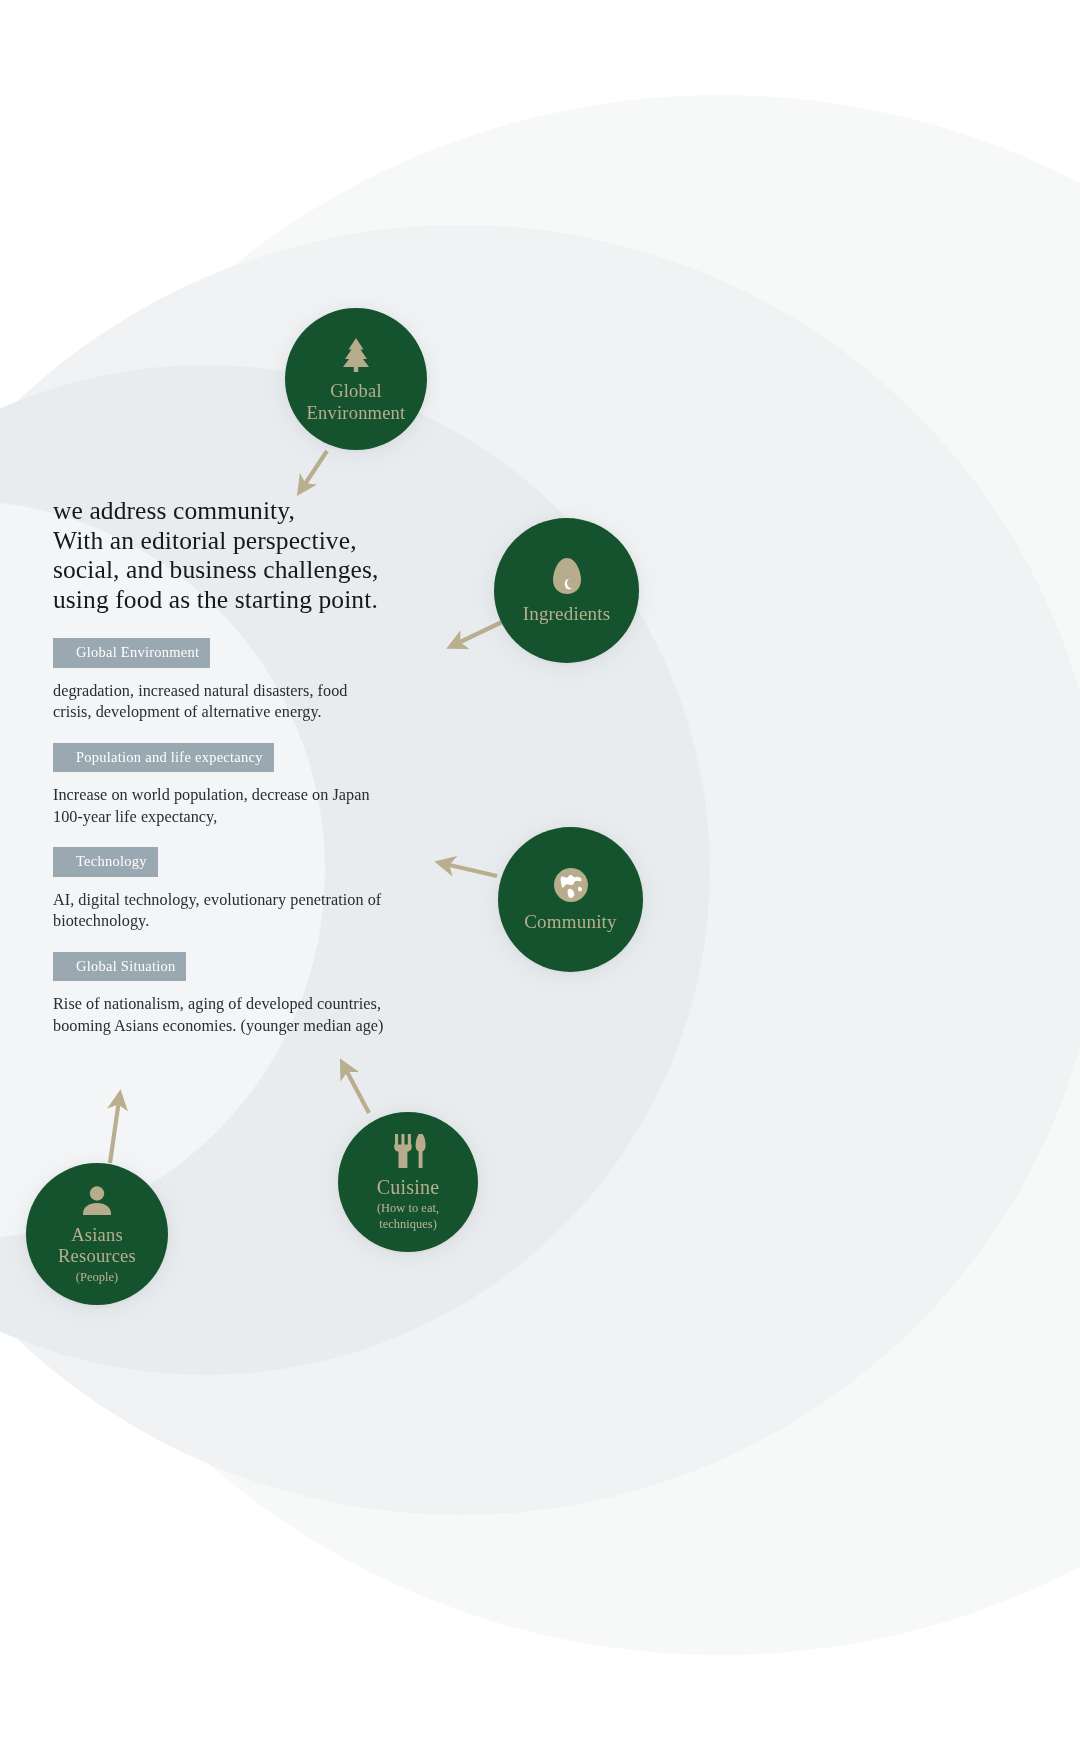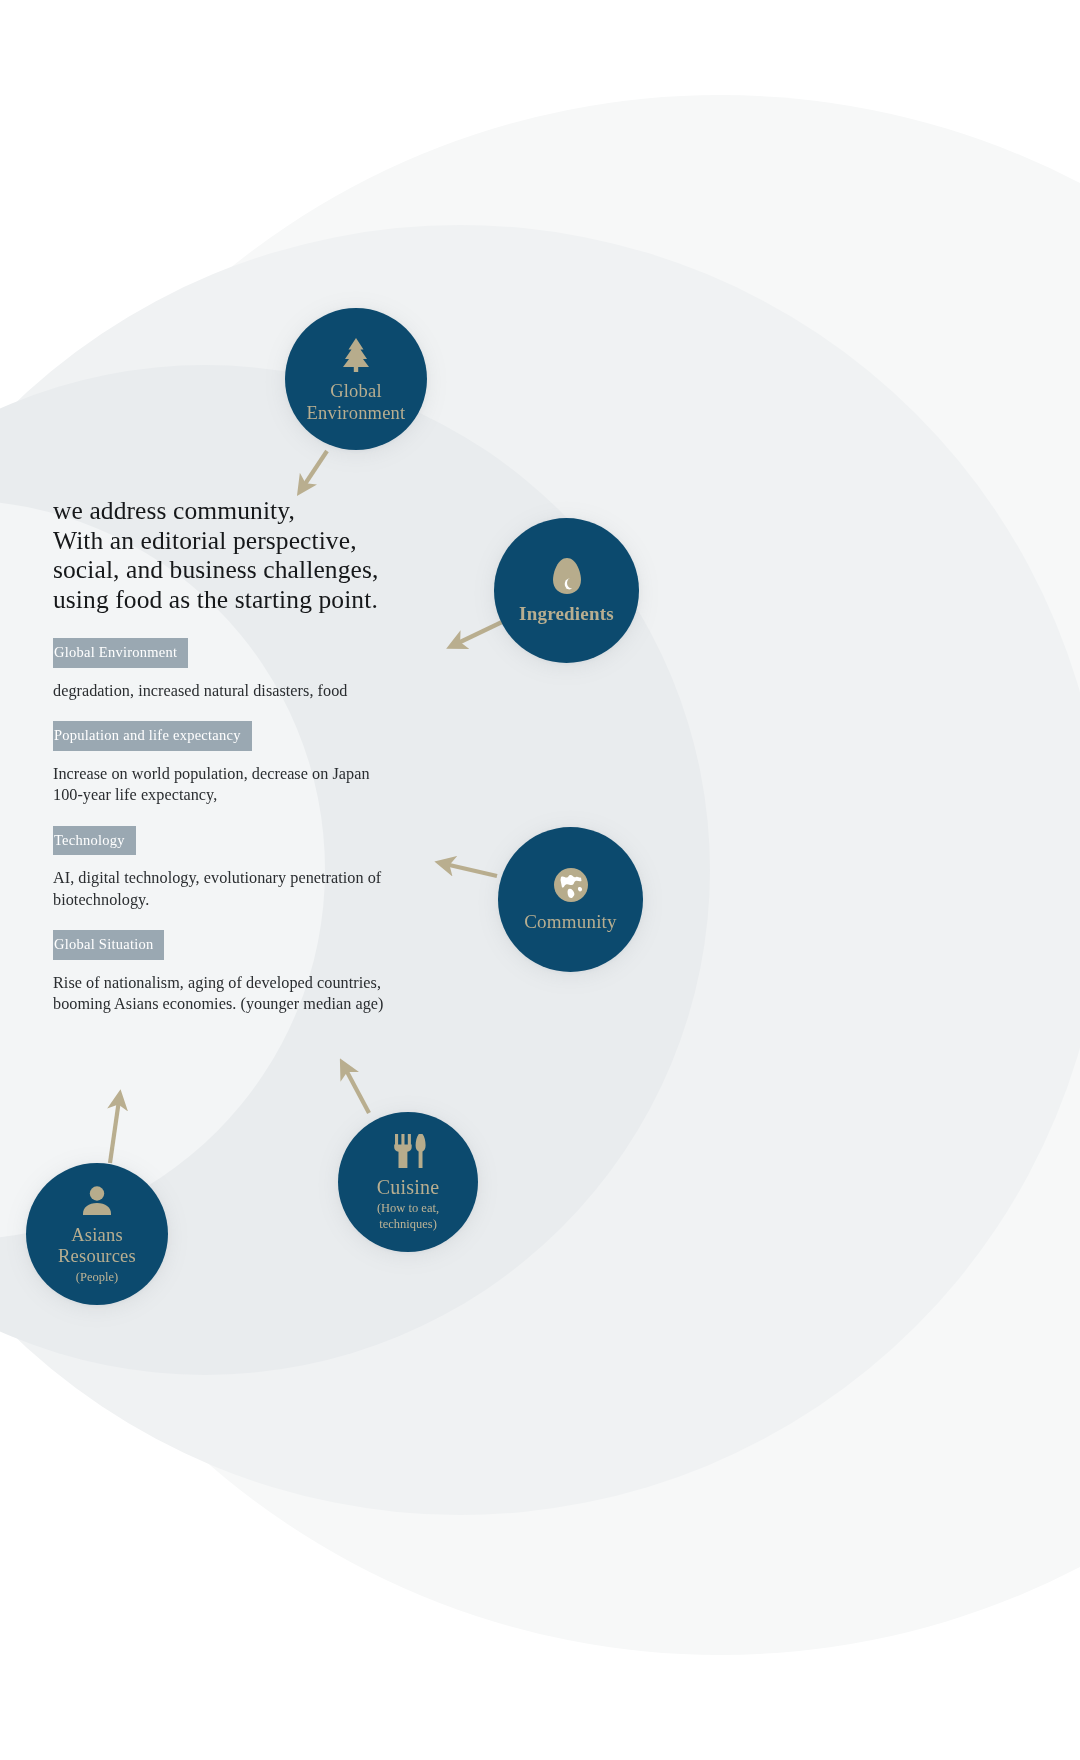--- a/index.html
+++ b/index.html
@@ -62,39 +62,39 @@
     margin-bottom: 24px;
   }
   .headline span { display: block; white-space: nowrap; }
 
   .badge {
     display: inline-block;
     background: #9aa8b2;
     color: #ffffff;
     font-size: 14.5px;
     line-height: 1;
-    padding: 7px 11px 8px 1px;
+    padding: 7px 11px 8px 23px;
     letter-spacing: .25px;
     margin-bottom: 13px;
   }
   .para {
     font-size: 16.2px;
     line-height: 21.5px;
     color: #2a2d30;
     margin-bottom: 19px;
     letter-spacing: .05px;
   }
   .para span { display: block; white-space: nowrap; }
   .sec + .sec { margin-top: 0; }
 
   
   .node {
     position: absolute;
     border-radius: 50%;
-    background: #0c4a6e;
+    background: #14532d;
     box-shadow: 0 3px 22px rgba(120,130,140,.13), 0 1px 5px rgba(120,130,140,.08);
     display: flex;
     flex-direction: column;
     align-items: center;
     justify-content: center;
     text-align: center;
     color: #b7ad8e;
     z-index: 8;
   }
   .node .ico { line-height: 0; margin-bottom: 7px; }
@@ -106,21 +106,21 @@
   }
   .node .sub {
     font-size: 12.5px;
     line-height: 14.5px;
     color: #bdb395;
     margin-top: 2px;
     text-align: center;
   }
 
   #node-environment { left: 285px; top: 308px; width: 142px; height: 142px; }
-  #node-ingredients { left: 494px; top: 518px; width: 145px; height: 145px; font-weight: bold; }
+  #node-ingredients { left: 494px; top: 518px; width: 145px; height: 145px; }
   #node-community   { left: 498px; top: 827px; width: 145px; height: 145px; }
   #node-cuisine     { left: 338px; top: 1112px; width: 140px; height: 140px; }
   #node-human       { left: 26px;  top: 1163px; width: 142px; height: 142px; }
 
   #node-environment .lbl { font-size: 18.5px; }
   #node-cuisine .lbl { font-size: 20px; }
   #node-human .lbl { font-size: 18.5px; }
 
   
   #arrows {
@@ -175,20 +175,21 @@
       <span>we address community,</span>
       <span>With an editorial perspective,</span>
       <span>social, and business challenges,</span>
       <span>using food as the starting point.</span>
     </div>
 
     <div class="sec">
       <div class="badge">Global Environment</div>
       <div class="para">
         <span>degradation, increased natural disasters, food</span>
+        <span>crisis, development of alternative energy.</span>
       </div>
     </div>
 
     <div class="sec">
       <div class="badge">Population and life expectancy</div>
       <div class="para">
         <span>Increase on world population, decrease on Japan</span>
         <span>100-year life expectancy,</span>
       </div>
     </div>

